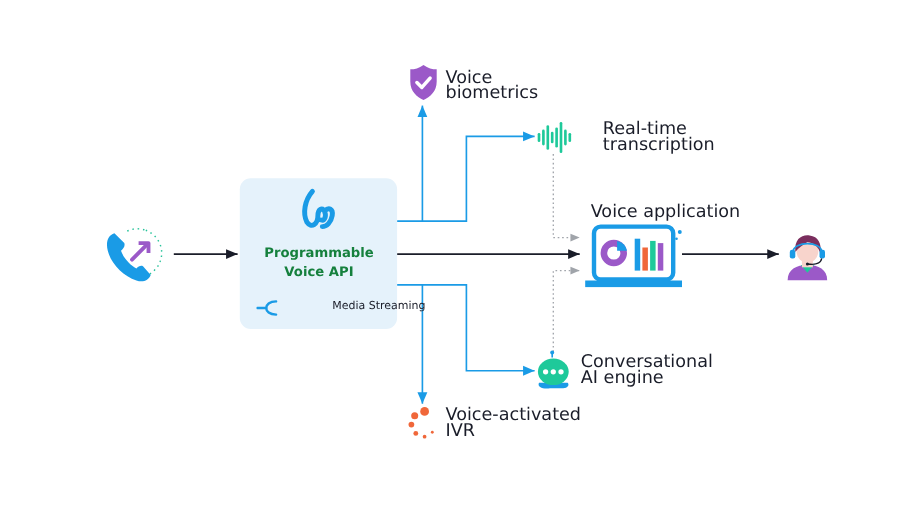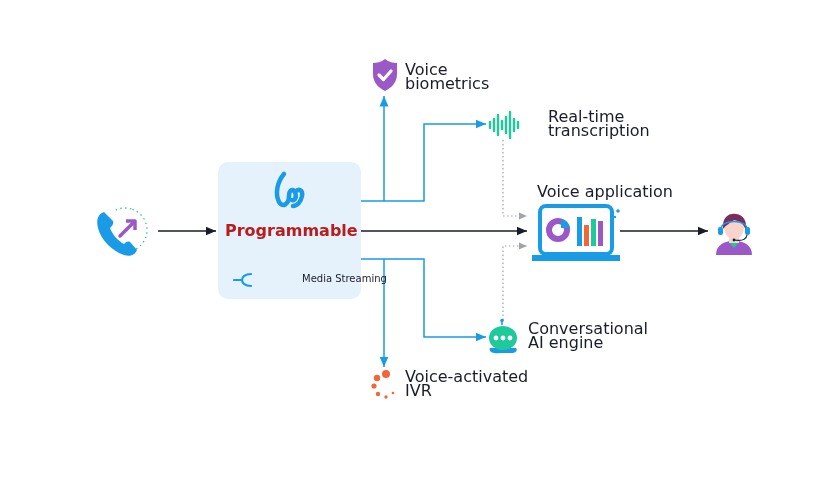--- a/index.html
+++ b/index.html
@@ -2,22 +2,22 @@
 <html><head>
 <meta charset="utf-8">
 <style>
   html, body { margin: 0; padding: 0; background: #ffffff; }
   body { width: 840px; height: 482px; position: relative; overflow: hidden;
          font-family: "DejaVu Sans", "Liberation Sans", sans-serif; color: #1a1d29; }
   .abs { position: absolute; }
   svg.lines { position: absolute; left: 0; top: 0; }
   .api-box { left: 218px; top: 162px; width: 143px; height: 137px; background: #e5f2fb;
              border-radius: 10px; }
-  .api-title { left: 218px; top: 222px; width: 130px; text-align: center; font-size: 16px;
-               font-weight: bold; line-height: 17px; color: #b91c1c; padding-left: 7px; }
+  .api-title { left: 218px; top: 222px; width: 130px; text-align: center; font-size: 12px;
+               font-weight: bold; line-height: 17px; color: #15803d; padding-left: 7px; }
   .api-sub { left: 258px; top: 273px; font-size: 10px; color: #1a1d29; margin-left: 44px; }
   .label { font-size: 16px; line-height: 14px; color: #1a1d29; }
 </style>
 </head>
 <body>
 
 <svg class="lines" width="840" height="482">
   <defs>
     <marker id="arrBlack" markerWidth="8" markerHeight="8" refX="7" refY="4" orient="auto">
       <path d="M0,1 L7,4 L0,7 Z" fill="#1a1d29"></path>
@@ -58,20 +58,21 @@
 </div>
 
 <div class="abs api-box"></div>
 <div class="abs" style="left:273px;top:170px;width:36px;height:40px;">
   <svg width="36" height="40">
     <path d="M11,4 C4,12 2,24 6,32 C10,38 16,34 16,26 C16,20 20,18 22,22 C24,27 22,31 19,30 M22,22 C26,18 30,20 29,26 C28,32 24,36 20,36" fill="none" stroke="#1a9be6" stroke-width="4.5" stroke-linecap="round" stroke-linejoin="round"></path>
   </svg>
 </div>
 <div class="abs api-title">
   <div>Programmable</div>
+  <div>Voice API</div>
 </div>
 <div class="abs" style="left:233px;top:272px;width:22px;height:16px;">
   <svg width="22" height="16">
     <line x1="1" y1="8" x2="9" y2="8" stroke="#1a9be6" stroke-width="2.2" stroke-linecap="round"></line>
     <path d="M18,2 C12,2 9,5 9,8 C9,11 12,14 18,14" fill="none" stroke="#1a9be6" stroke-width="2.2" stroke-linecap="round"></path>
   </svg>
 </div>
 <div class="abs api-sub">Media Streaming</div>
 
 <div class="abs" style="left:371px;top:58px;width:28px;height:34px;">

